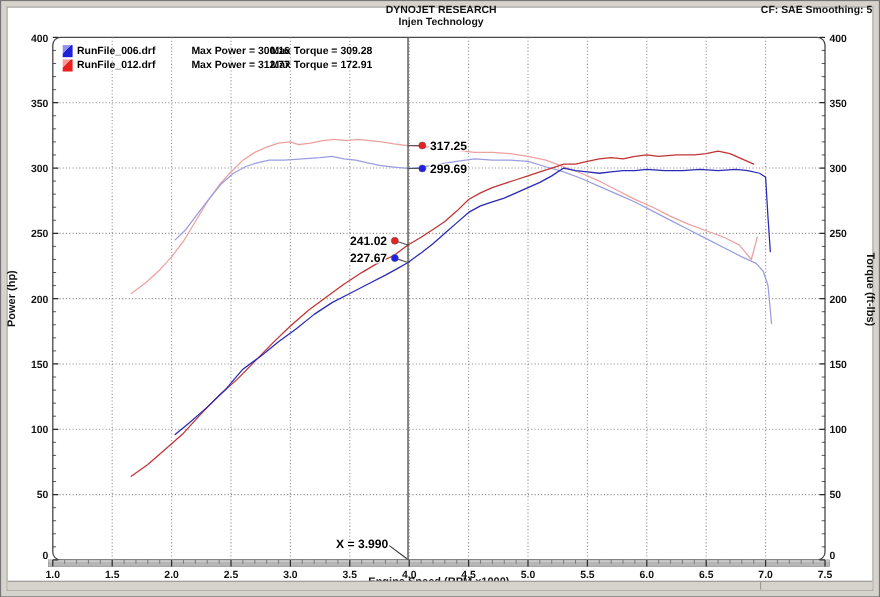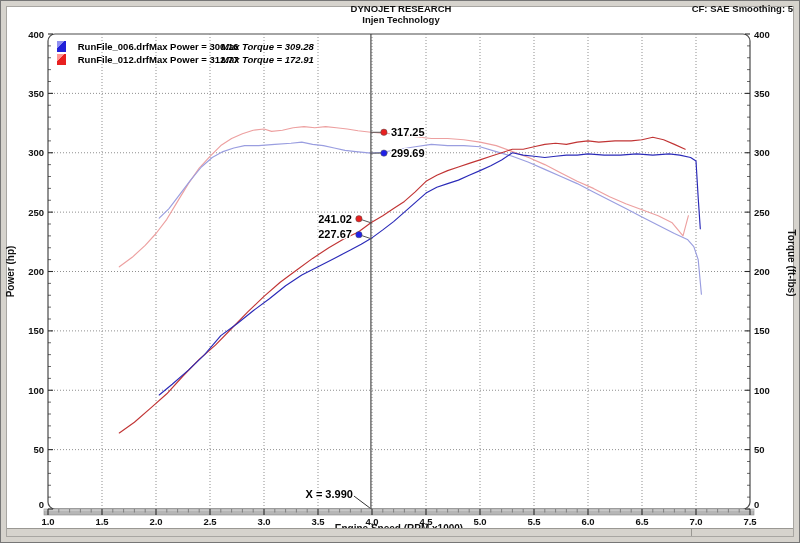--- a/index.html
+++ b/index.html
@@ -14,23 +14,23 @@
   .statusbar{
     position:absolute;left:6px;right:6px;bottom:6px;height:7px;
     background:#d6d3cd;border-top:1px solid #9a9893;
   }
   .statusbar .seam{position:absolute;left:684px;top:0;bottom:0;width:1px;background:#9a9893;}
   .legend{
     position:absolute;left:56px;top:39px;font-size:9.5px;font-weight:bold;color:#000;
   }
   .legend-row{display:flex;align-items:center;height:13px;white-space:nowrap;}
   .swatch{width:9px;height:11px;margin-right:4px;flex:0 0 9px;}
-  .leg-file{display:inline-block;width:79px;text-align:right;}
+  .leg-file{display:inline-block;width:104px;}
   .leg-power{display:inline-block;width:72px;}
-  .leg-torque{display:inline-block;font-style:italic;}
+  .leg-torque{display:inline-block;}
   text{font-family:"Liberation Sans", sans-serif;}
 </style>
 </head>
 <body>
 
 <div class="screen">
 
   <svg id="chart" class="chart-svg" width="800" height="533" viewBox="0 0 800 533">
       <rect x="47" y="33" width="702" height="475" rx="7" fill="#ffffff" stroke="#4a4a4a" stroke-width="1.2"></rect>
       <line x1="101" y1="33" x2="101" y2="508" stroke="#8f8f8f" stroke-width="1" stroke-dasharray="1 2"></line>

